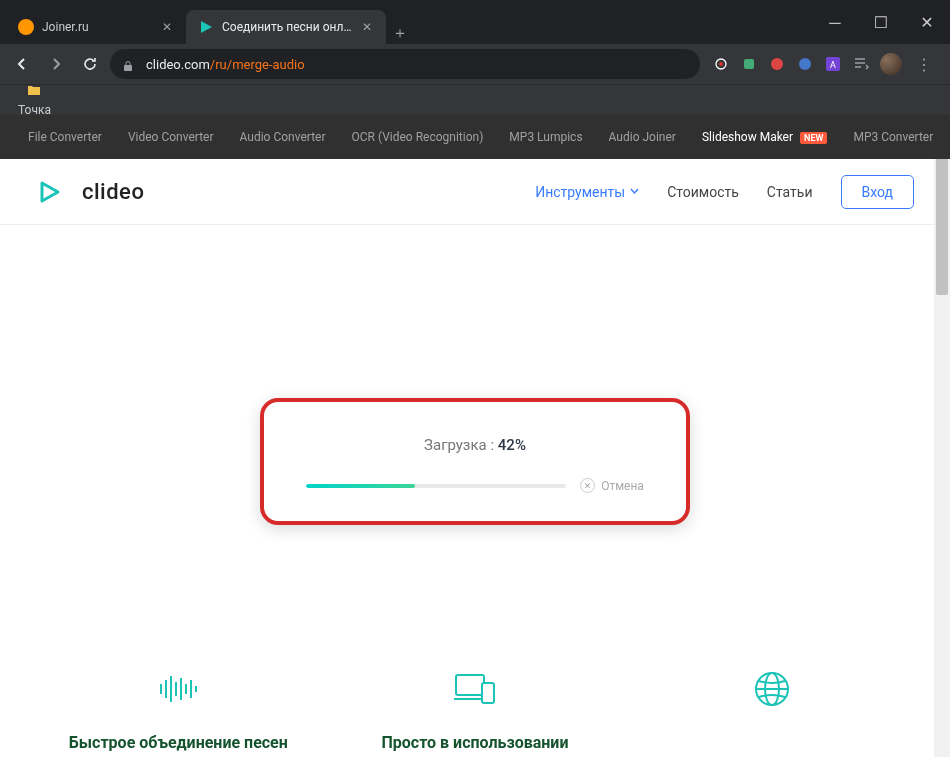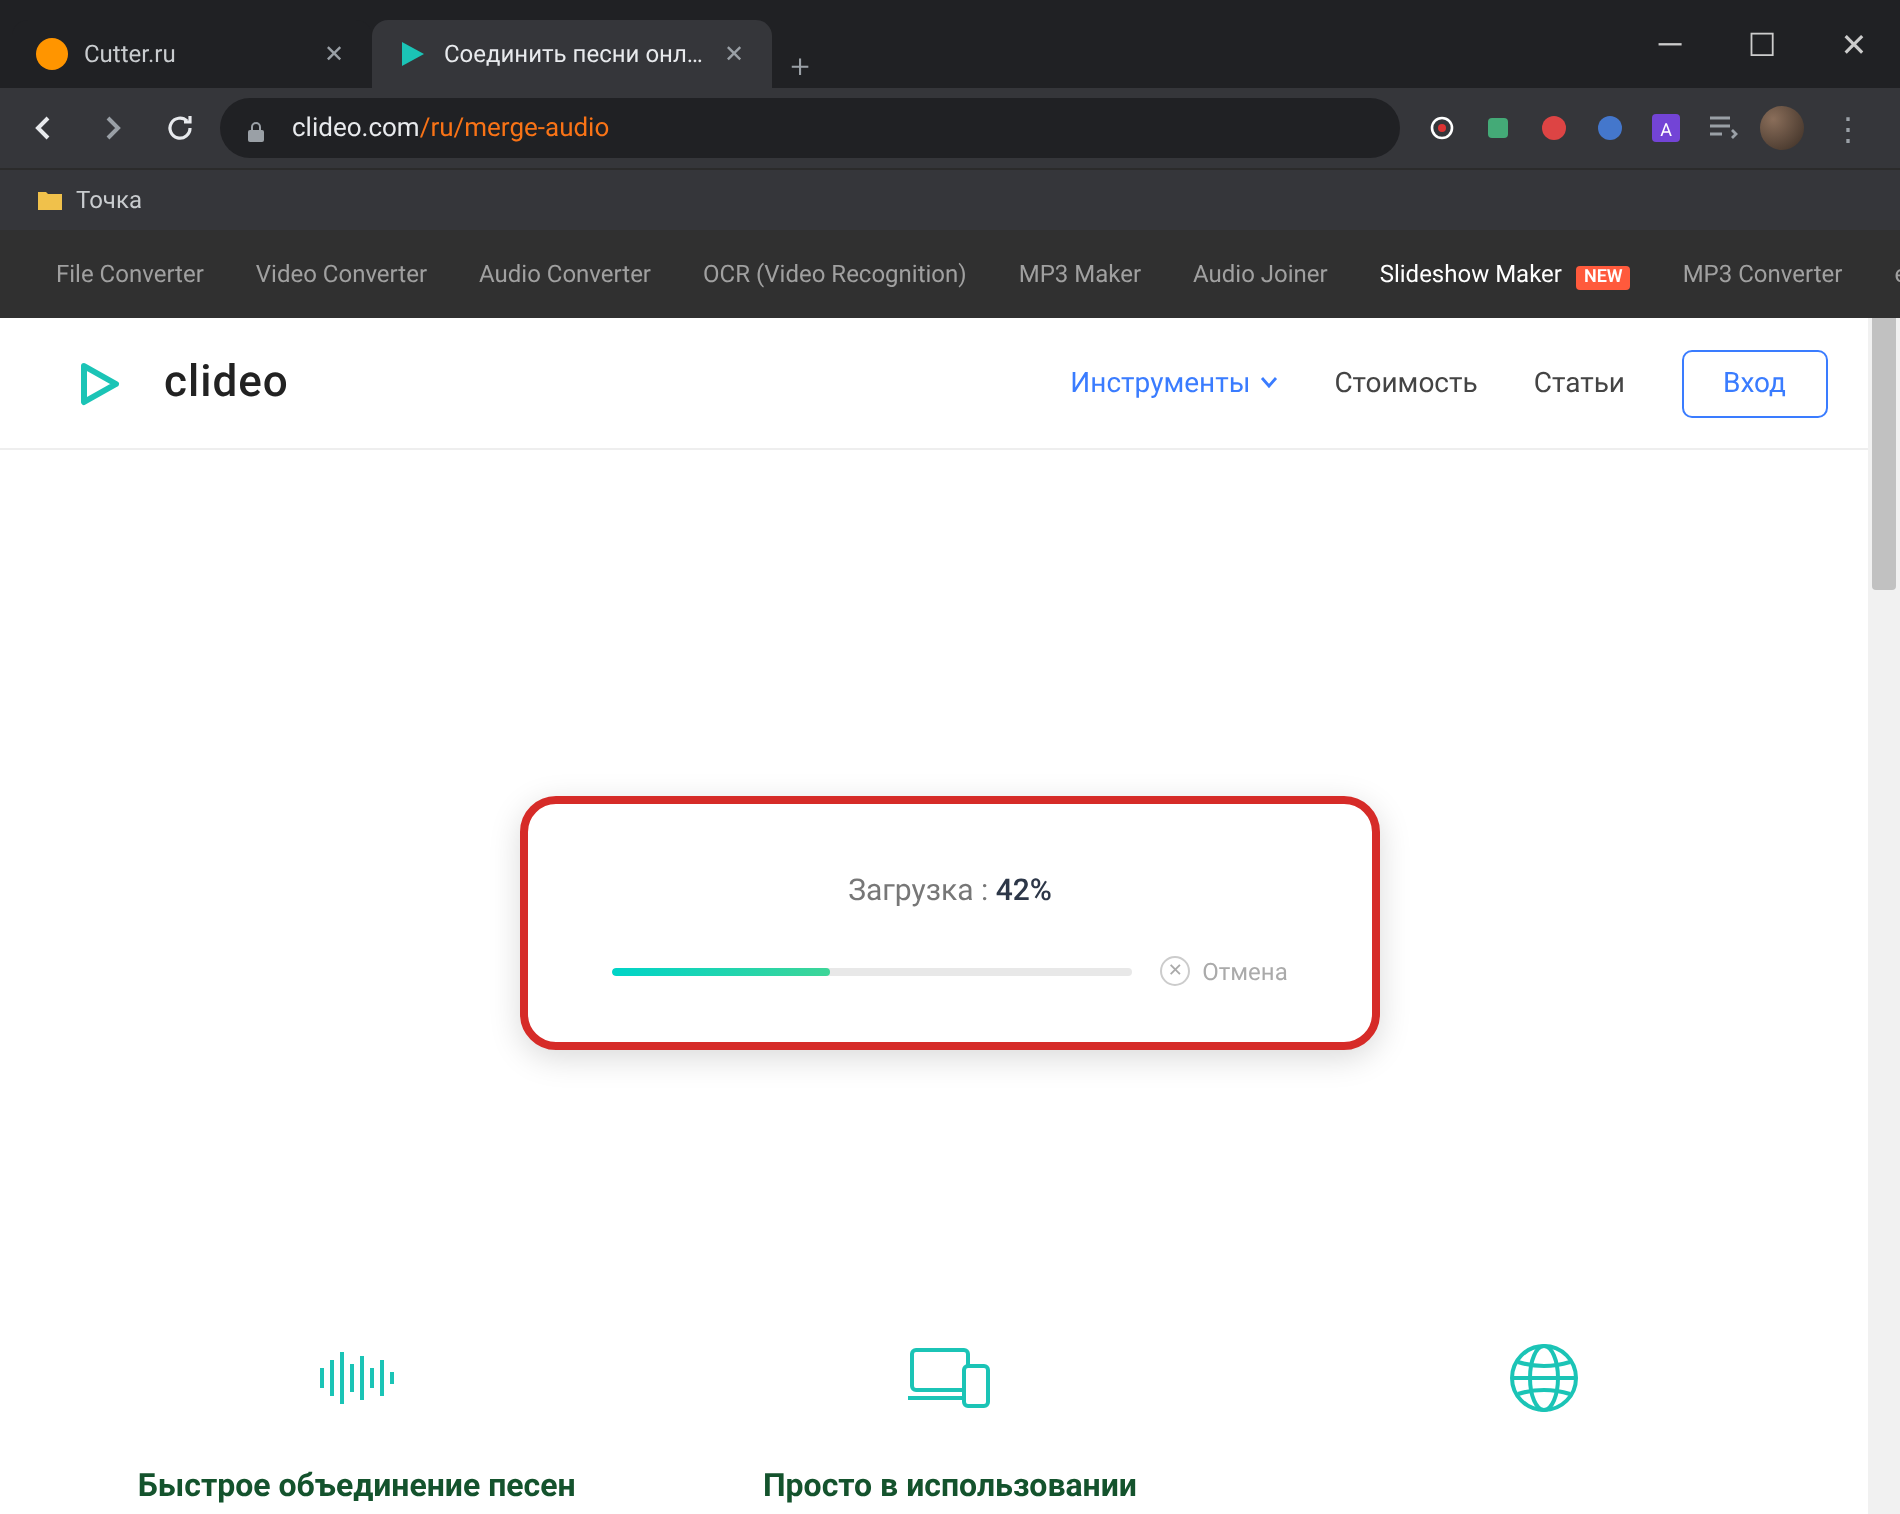--- a/index.html
+++ b/index.html
@@ -27,21 +27,21 @@
 .addressbar { flex: 1; background: #202124; border-radius: 20px; height: 30px; display: flex; align-items: center; padding: 0 12px; gap: 10px; color: #9aa0a6; }
 .addressbar .lock { width: 14px; height: 14px; }
 .addressbar .url { flex: 1; font-size: 13px; color: #e8eaed; }
 .addressbar .url .muted { color: #f97316; }
 .ext-icons { display: flex; align-items: center; gap: 10px; padding: 0 6px; }
 .ext { width: 18px; height: 18px; display: flex; align-items: center; justify-content: center; cursor: pointer; }
 .avatar { width: 22px; height: 22px; border-radius: 50%; background: radial-gradient(circle at 30% 30%, #8a6e5a, #3a2d24); }
 .menu-dots { width: 24px; height: 24px; display: flex; align-items: center; justify-content: center; color: #9aa0a6; cursor: pointer; }
 
 .bookmarks { height: 31px; background: #35363a; border-top: 1px solid #2b2b2b; display: flex; align-items: center; padding: 0 12px; gap: 8px; }
-.bookmark { display: flex; align-items: center; gap: 6px; color: #c9cccf; font-size: 12px; cursor: pointer; padding: 3px 6px; }
+.bookmark { display: flex; align-items: center; gap: 6px; color: #c9cccf; font-size: 12px; cursor: pointer; padding: 3px 6px; flex-direction: column; }
 .bookmark .folder { width: 14px; height: 14px; }
 
 
 .page { height: 642px; overflow: hidden; position: relative; background: #fff; }
 .scrollbar-track { position: absolute; right: 0; top: 0; width: 16px; height: 100%; background: #f1f1f1; }
 .scrollbar-thumb { position: absolute; right: 2px; top: 0; width: 12px; height: 180px; background: #c1c1c1; border-radius: 2px; }
 
 
 .softo-bar { height: 44px; background: #303030; display: flex; align-items: center; padding: 0 28px; gap: 26px; position: relative; }
 .softo-link { color: #a0a0a0; font-size: 12px; cursor: pointer; white-space: nowrap; }
@@ -76,21 +76,21 @@
 .feature .ftitle { font-size: 16px; color: #14532d; font-weight: 700; margin-bottom: 1px; }
 </style>
 </head>
 <body>
 
 <div class="browser-chrome">
   <div class="titlebar">
     <div class="tabs">
       <div class="tab inactive">
         <span class="favicon orange"></span>
-        <span class="tab-title">Cutter.ru</span>
+        <span class="tab-title">Joiner.ru</span>
         <span class="tab-close">✕</span>
       </div>
       <div class="tab active">
         <span class="favicon play">
           <svg viewBox="0 0 16 16">
               <polygon points="3,2 14,8 3,14" fill="#1bc4b6"></polygon>
             </svg>
         </span>
         <span class="tab-title">Соединить песни онлайн — Со</span>
         <span class="tab-close">✕</span>
@@ -184,21 +184,21 @@
 <div class="page">
   <div class="scrollbar-track">
     <div class="scrollbar-thumb"></div>
   </div>
 
   <div class="softo-bar">
     <span class="softo-link">File Converter</span>
     <span class="softo-link">Video Converter</span>
     <span class="softo-link">Audio Converter</span>
     <span class="softo-link">OCR (Video Recognition)</span>
-    <span class="softo-link">MP3 Maker</span>
+    <span class="softo-link">MP3 Lumpics</span>
     <span class="softo-link">Audio Joiner</span>
     <span class="softo-link bright">
       <span>Slideshow Maker</span>
       <span class="new-badge">NEW</span>
     </span>
     <span class="softo-link">MP3 Converter</span>
     <span class="softo-link">
       <span>ещё</span>
       
     </span>

